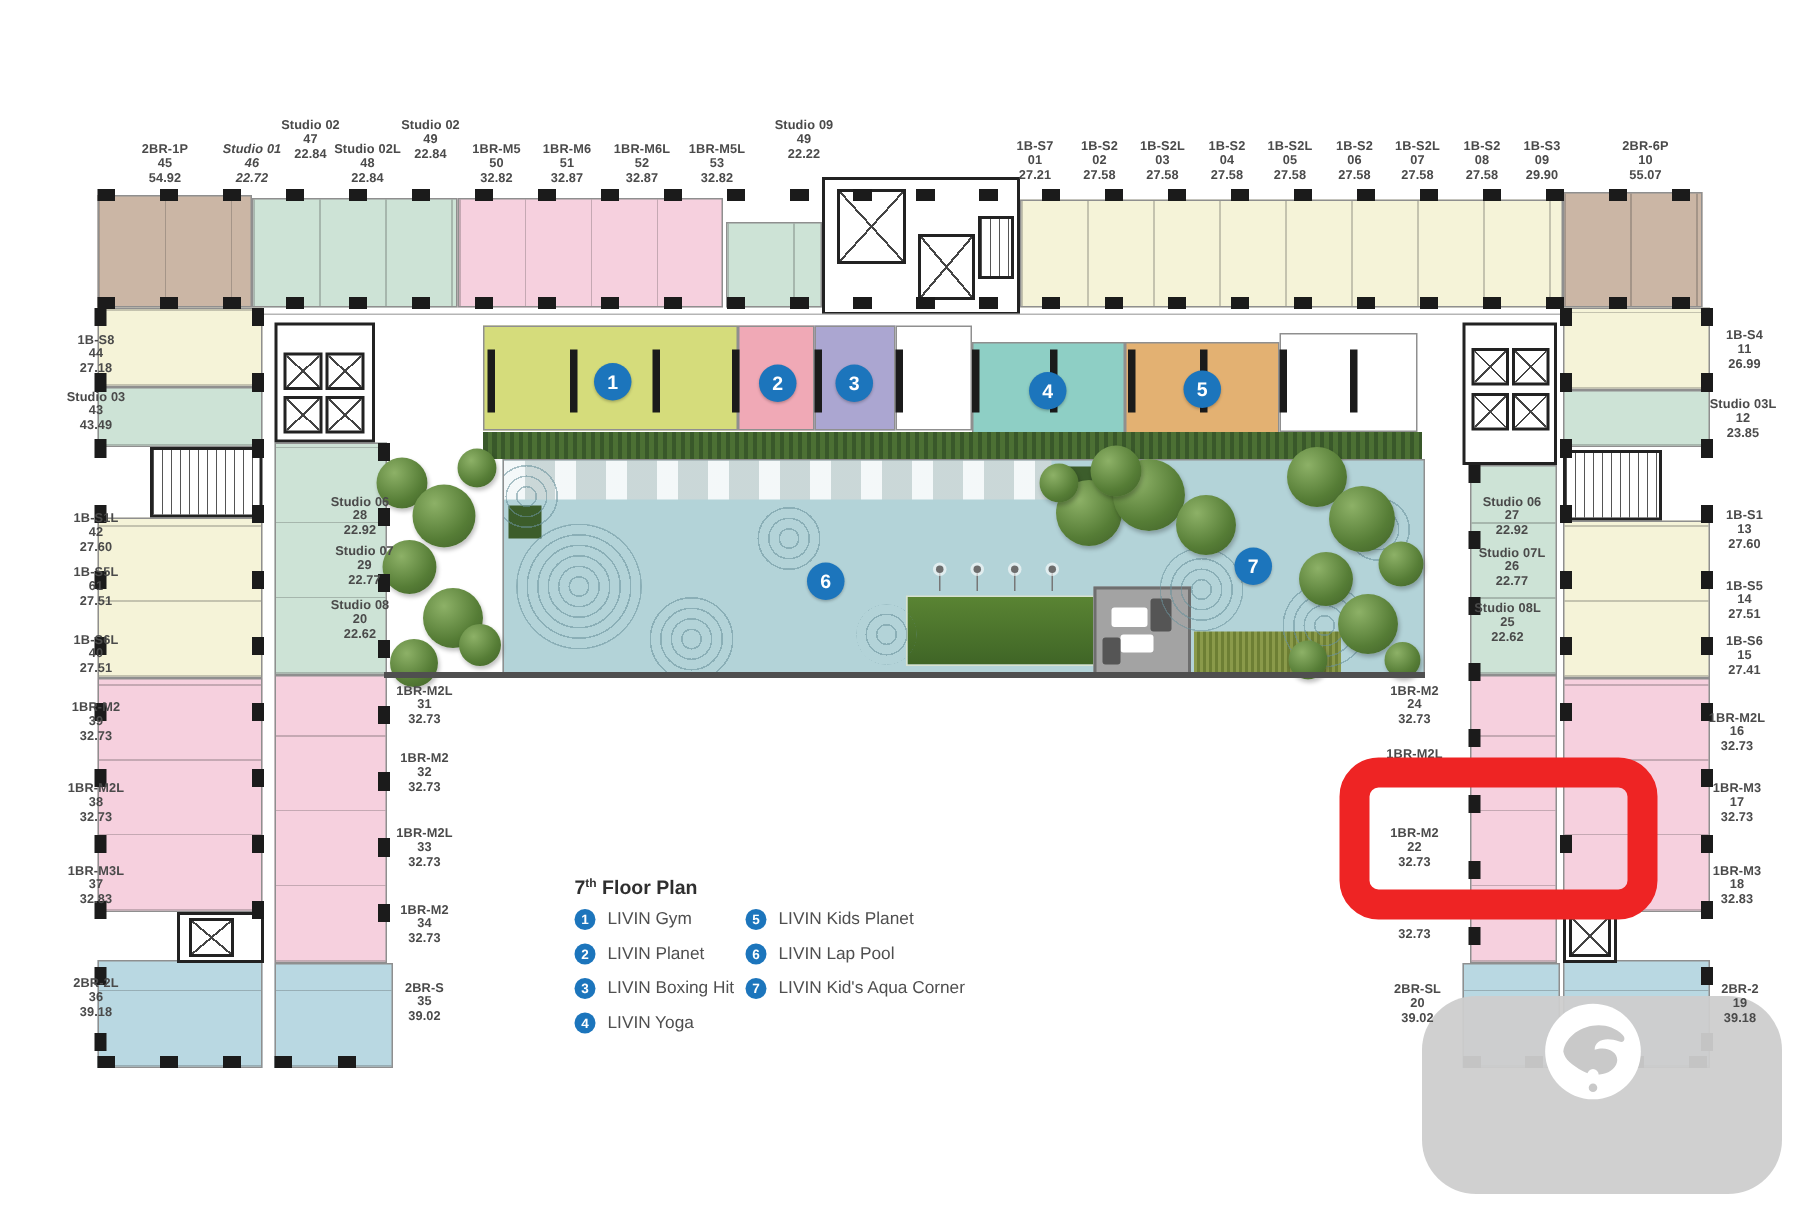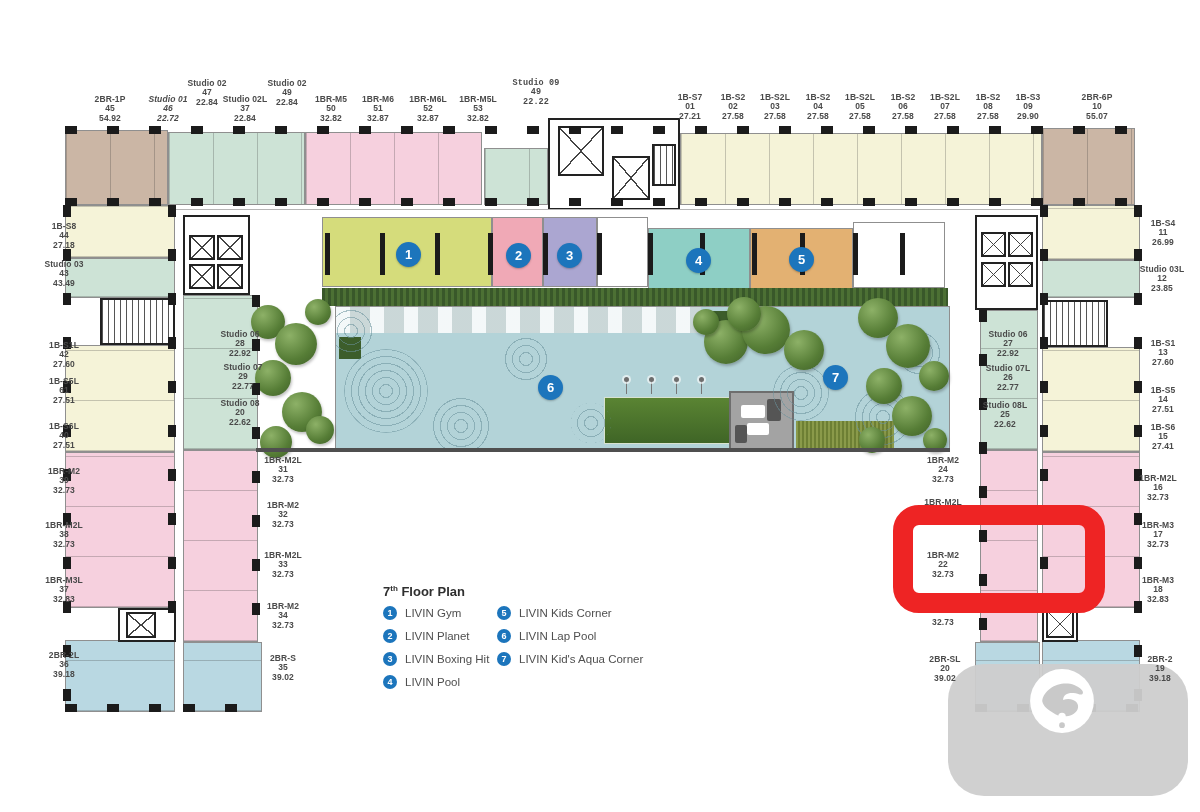--- a/index.html
+++ b/index.html
@@ -217,38 +217,38 @@
       <div class="lbl" style="left: 110px; top: 95px;">2BR-1P
 45
 54.92</div>
       <div class="lbl" style="left: 168px; top: 95px; font-style: italic;">Studio 01
 46
 22.72</div>
       <div class="lbl" style="left: 207px; top: 79px;">Studio 02
 47
 22.84</div>
       <div class="lbl" style="left: 245px; top: 95px;">Studio 02L
-37
+48
 22.84</div>
       <div class="lbl" style="left: 287px; top: 79px;">Studio 02
 49
 22.84</div>
       <div class="lbl" style="left: 331px; top: 95px;">1BR-M5
 50
 32.82</div>
       <div class="lbl" style="left: 378px; top: 95px;">1BR-M6
 51
 32.87</div>
       <div class="lbl" style="left: 428px; top: 95px;">1BR-M6L
 52
 32.87</div>
       <div class="lbl" style="left: 478px; top: 95px;">1BR-M5L
 53
 32.82</div>
-      <div class="lbl" style="left: 536px; top: 79px; font-family: Liberation Mono, monospace;">Studio 09
+      <div class="lbl" style="left: 536px; top: 79px;">Studio 09
 49
 22.22</div>
       <div class="lbl" style="left: 690px; top: 93px;">1B-S7
 01
 27.21</div>
       <div class="lbl" style="left: 733px; top: 93px;">1B-S2
 02
 27.58</div>
       <div class="lbl" style="left: 775px; top: 93px;">1B-S2L
 03
@@ -387,25 +387,25 @@
       <div class="leg-item" style="left: 383px; top: 629px;">
         <div class="leg-dot">2</div>
         <div class="leg-txt">LIVIN Planet</div>
       </div>
       <div class="leg-item" style="left: 383px; top: 652px;">
         <div class="leg-dot">3</div>
         <div class="leg-txt">LIVIN Boxing Hit</div>
       </div>
       <div class="leg-item" style="left: 383px; top: 675px;">
         <div class="leg-dot">4</div>
-        <div class="leg-txt">LIVIN Pool</div>
+        <div class="leg-txt">LIVIN Yoga</div>
       </div>
       <div class="leg-item" style="left: 497px; top: 606px;">
         <div class="leg-dot">5</div>
-        <div class="leg-txt">LIVIN Kids Corner</div>
+        <div class="leg-txt">LIVIN Kids Planet</div>
       </div>
       <div class="leg-item" style="left: 497px; top: 629px;">
         <div class="leg-dot">6</div>
         <div class="leg-txt">LIVIN Lap Pool</div>
       </div>
       <div class="leg-item" style="left: 497px; top: 652px;">
         <div class="leg-dot">7</div>
         <div class="leg-txt">LIVIN Kid's Aqua Corner</div>
       </div>
     </div>

